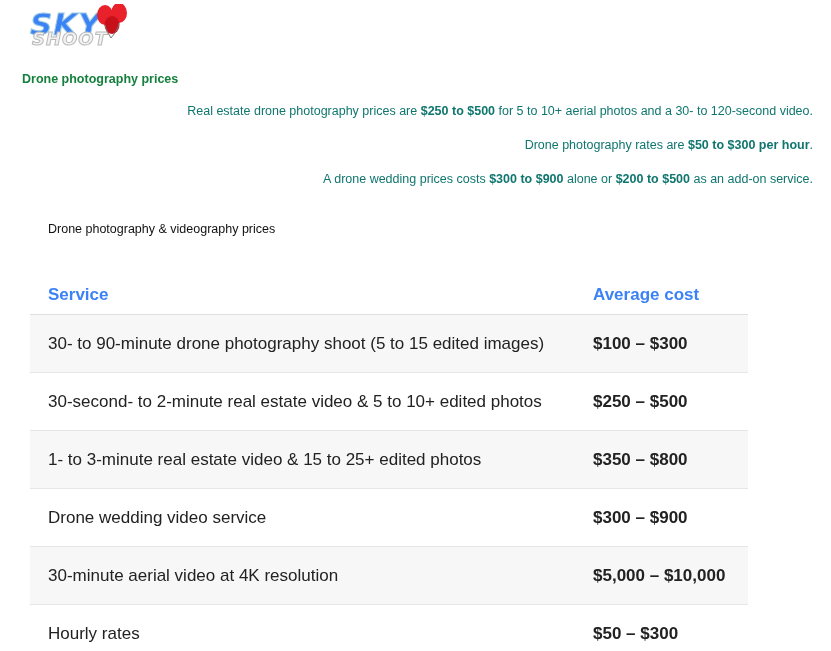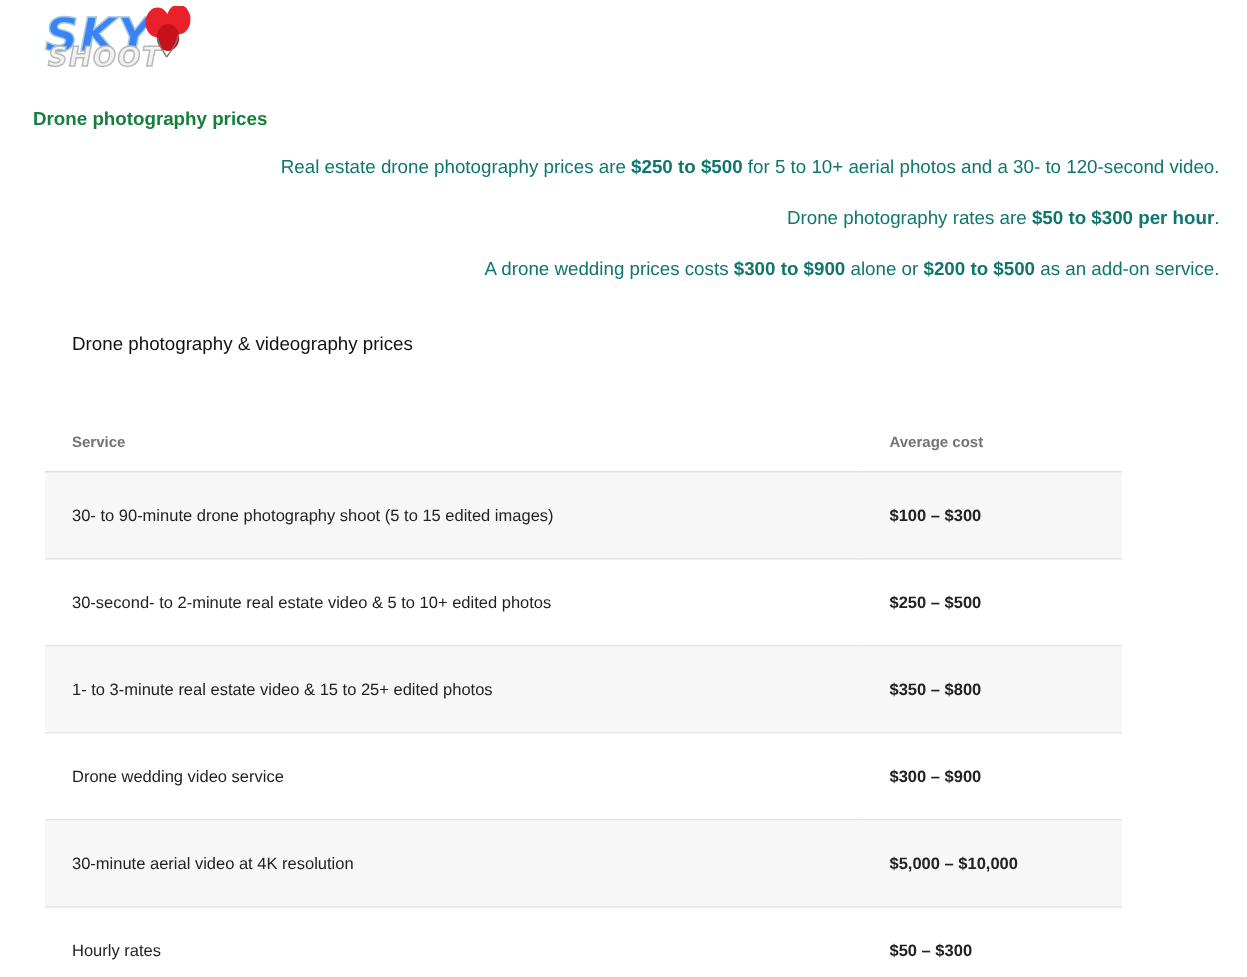--- a/index.html
+++ b/index.html
@@ -90,30 +90,30 @@
   }
   table.price-table {
     margin-top: 40px;
     width: 718px;
     border-collapse: collapse;
     table-layout: fixed;
   }
   table.price-table th,
   table.price-table td {
     text-align: left;
-    font-size: 11px;
+    font-size: 17px;
     padding: 0 0 0 18px;
     vertical-align: middle;
   }
   table.price-table th {
     font-weight: bold;
-    font-size: 10px;
+    font-size: 17px;
     height: 38px;
     border-bottom: 1px solid #dfdfdf;
-    color: #737373;
+    color: #3b82f6;
   }
   table.price-table td {
     height: 57px;
     border-bottom: 1px solid #e6e6e6;
     color: #222;
   }
   table.price-table td.cost {
     font-weight: bold;
   }
   table.price-table tbody tr.alt td {

